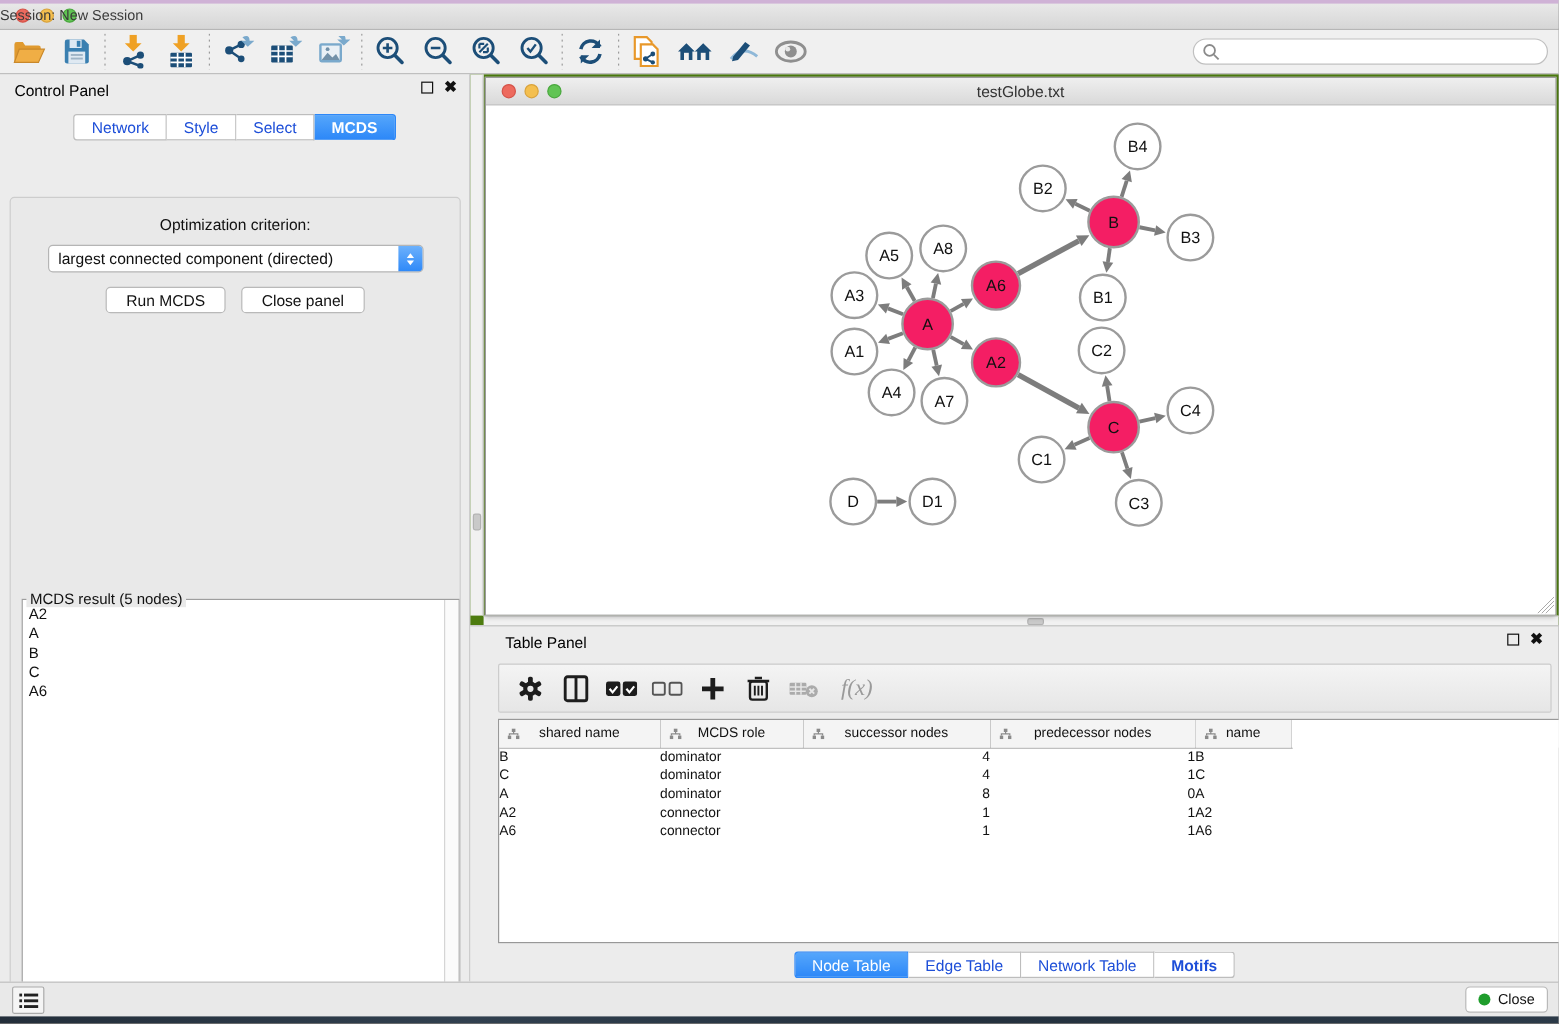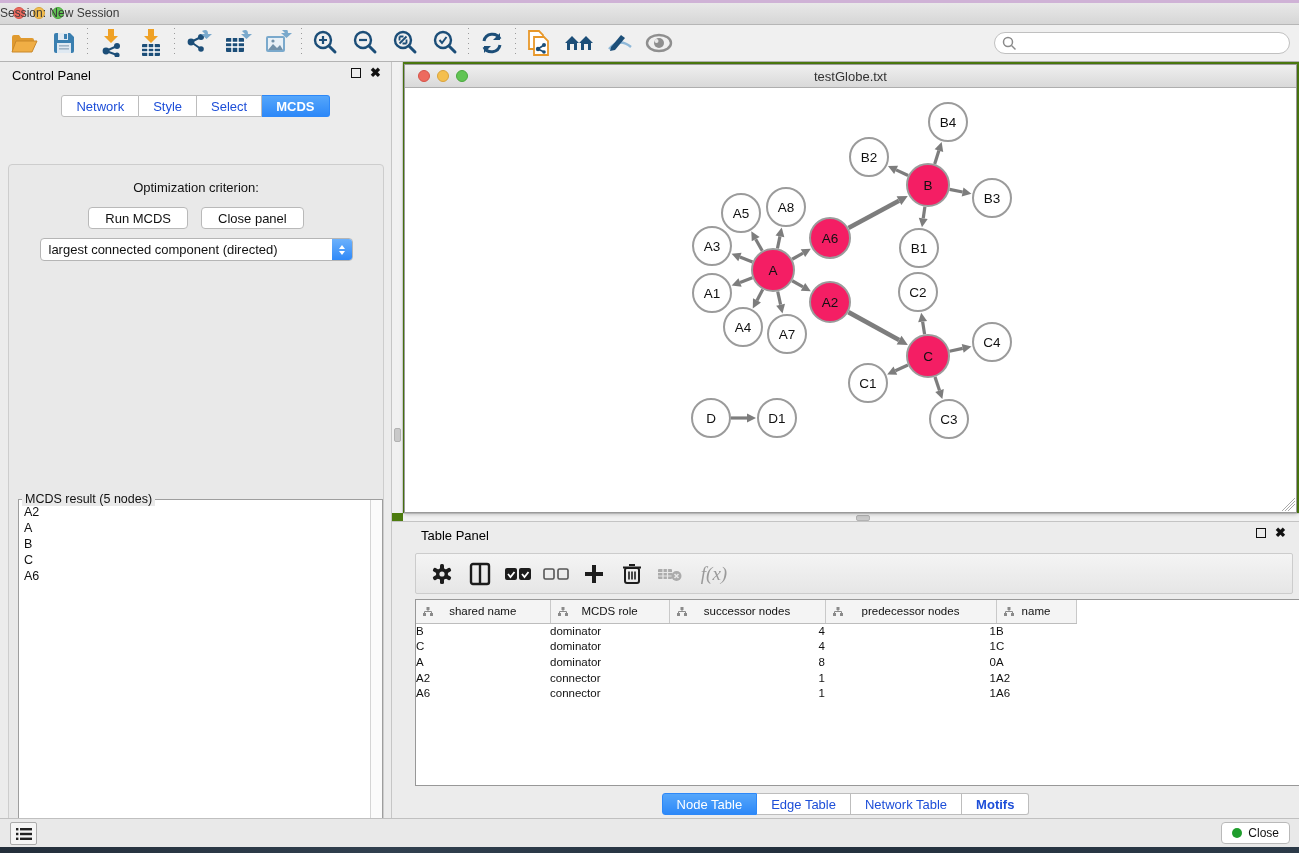--- a/index.html
+++ b/index.html
@@ -287,30 +287,30 @@
       </div>
     </div>
     <div id="cp-tabs">
         <div class="tab-btn">Network</div>
         <div class="tab-btn">Style</div>
         <div class="tab-btn">Select</div>
         <div class="tab-btn active">MCDS</div>
       </div>
     <div id="cp-inner">
       <div id="opt-label">Optimization criterion:</div>
-      <div id="cp-buttons">
-        <button class="cp-btn">Run MCDS</button>
-        <button class="cp-btn">Close panel</button>
-      </div>
       <div id="criterion">
         <span class="sel-text">largest connected component (directed)</span>
         <span class="stepper">
             <span class="chev-up"></span>
             <span class="chev-dn"></span>
           </span>
+      </div>
+      <div id="cp-buttons">
+        <button class="cp-btn">Run MCDS</button>
+        <button class="cp-btn">Close panel</button>
       </div>
       <div id="mcds-fieldset">
         <div id="mcds-legend">MCDS result (5 nodes)</div>
         <div id="mcds-list">
             <div class="mcds-item">A2</div>
             <div class="mcds-item">A</div>
             <div class="mcds-item">B</div>
             <div class="mcds-item">C</div>
             <div class="mcds-item">A6</div>
           </div>

